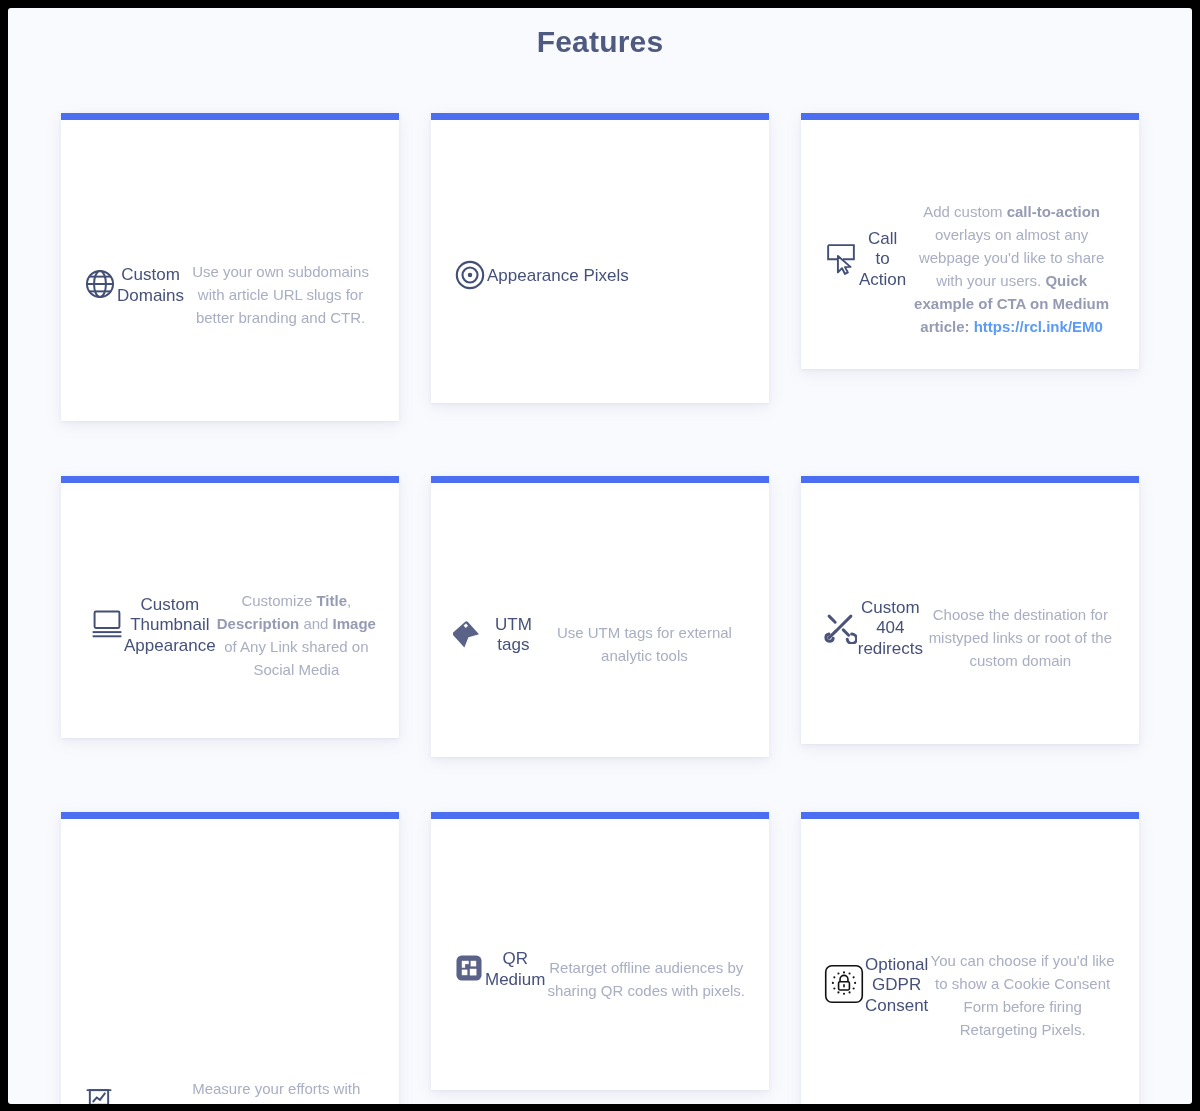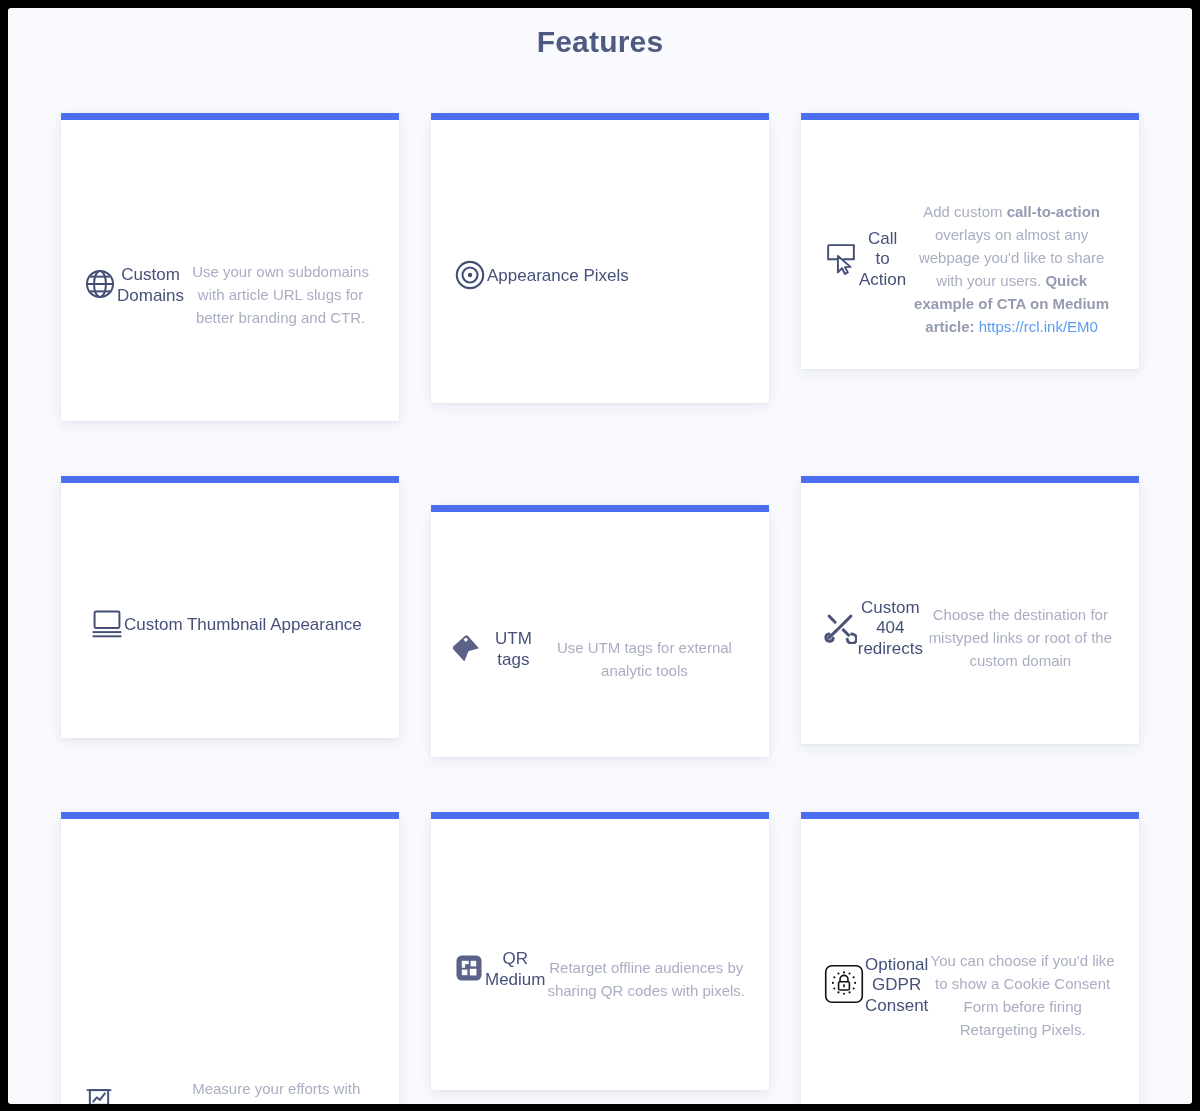--- a/index.html
+++ b/index.html
@@ -54,21 +54,21 @@
     flex-direction: row;
     align-items: center;
     text-align: center;
   }
 
   
   .feature-card.h-308 { height: 308px; }
   .feature-card.h-290 { height: 290px; }
   .feature-card.h-316 { height: 256px; }
   .feature-card.h-262 { height: 262px; padding-left: 29px; }
-  .feature-card.h-240 { height: 252px; margin-top: 29px; }
+  .feature-card.h-240 { height: 281px; }
   .feature-card.h-268 { height: 268px; }
   .feature-card.h-266 { height: 334px; align-items: flex-end; }
   .feature-card.h-278 { height: 278px; }
   .feature-card.h-310 { height: 310px; }
 
   .card-icon {
     height: 42px;
     display: flex;
     align-items: center;
     justify-content: center;
@@ -87,21 +87,21 @@
   .card-desc {
     font-size: 15px;
     line-height: 23px;
     color: #a9aec2;
     max-width: 300px;
   }
   .card-desc b { color: #959bb3; font-weight: bold; }
   .card-desc a, .card-desc .link {
     color: #5b9bf5;
     text-decoration: none;
-    font-weight: normal;
+    font-weight: bold;
   }
 </style>
 </head>
 <body>
 
 <div id="page-frame">
 
   <h1 id="page-title">Features</h1>
 
   <div id="features-grid">
@@ -149,20 +149,23 @@
 
     <div class="feature-card h-262">
       <div class="card-icon">
         <svg width="34" height="30" viewBox="0 0 26 22" fill="none" stroke="#434f75" stroke-width="1.5">
           <rect x="3.5" y="1.5" width="19" height="12.5" rx="1"></rect>
           <line x1="2" y1="17.2" x2="24" y2="17.2"></line>
           <line x1="2" y1="20.4" x2="24" y2="20.4"></line>
         </svg>
       </div>
       <div class="card-title">Custom Thumbnail Appearance</div>
+      <div class="card-desc">
+        <span>Customize </span><b>Title</b><span>, </span><b>Description</b><span> and </span><b>Image</b><span> of Any Link shared on Social Media</span>
+      </div>
     </div>
 
     <div class="feature-card h-240">
       <div class="card-icon">
         <svg width="32" height="32" viewBox="0 0 24 24">
           <g transform="rotate(-42 12 12)">
             <path d="M4.2 3.2 h11.6 a1.6 1.6 0 0 1 1.6 1.6 v12.4 l-7.4 -3.6 l-7.4 3.6 V4.8 a1.6 1.6 0 0 1 1.6 -1.6 z" fill="#5a6288"></path>
             <rect x="13.2" y="4.6" width="2.4" height="2.4" fill="#ffffff"></rect>
           </g>
         </svg>

